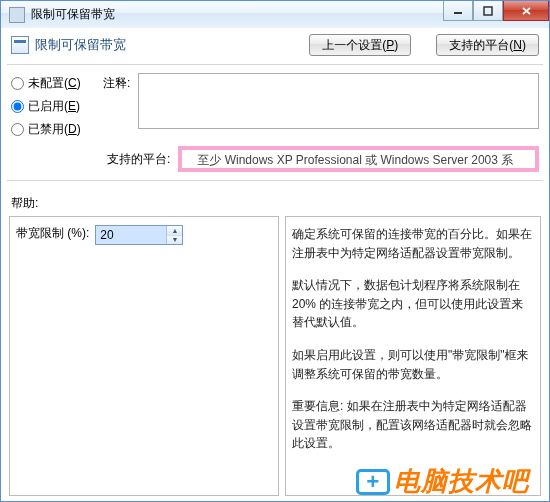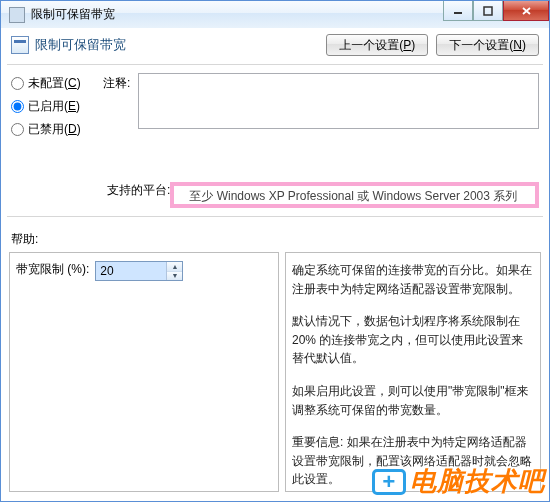--- a/index.html
+++ b/index.html
@@ -76,21 +76,21 @@
   }
   .header-icon::before{
     content:"";
     position:absolute;top:3px;left:2px;right:2px;height:3px;
     background:#4a77b5;
   }
   .header-title { color:#1a4b7a; font-size:13px; }
   .nav-buttons {
     margin-left:auto;
     display:flex;
-    gap:8px;
+    gap:25px;
   }
   button.win {
     height:22px;
     padding: 0 12px;
     background: linear-gradient(to bottom,#fdfdfd,#ececec 45%,#e0e0e0 46%,#f2f2f2);
     border:1px solid #8b8b8b;
     border-radius:3px;
     font-family:inherit;
     font-size:12px;
     cursor:default;
@@ -126,23 +126,23 @@
     flex:1;
     height:56px;
     resize:none;
     border:1px solid #abadb3;
     font-family:inherit;font-size:12px;
     padding:2px 4px;
     overflow-y:scroll;
   }
   .platform-row{
     display:flex;
-    align-items:flex-start;
+    align-items:center;
+    gap:8px;
     padding: 4px 4px 0 100px;
-    margin-top: 36px;
   }
   .platform-box{
     flex:1;
     height:26px;
     border:4px solid #f9a8d4;
     padding:2px 15px;
     overflow-y:scroll;
     background:#fff;
     color:#444;
   }
@@ -151,21 +151,21 @@
     padding:6px 4px 4px 4px;
   }
   .section-labels .left{width:244px;}
   .panels{
     display:flex;
     gap:6px;
     padding:0 2px;
   }
   .panel{
     border:1px solid #bdbdbd;
-    height:240px;
+    height:280px;
     padding:8px 6px;
     overflow:hidden;
   }
   .panel.left{
     width:270px;
     display:flex;
     gap:6px;
     align-items:flex-start;
   }
   .panel.left .lbl{white-space:nowrap;}
@@ -199,21 +199,21 @@
   .panel.right{
     flex:1;
     overflow-y:scroll;
     line-height:1.55;
     color:#222;
   }
   .panel.right p{margin:0 0 14px 0;}
   
   .watermark{
     position:absolute;
-    right:4px;bottom:2px;
+    right:20px;bottom:2px;
     font-size:26px;
     font-weight:bold;
     font-style:italic;
     color:#ff7a00;
     pointer-events:none;
     letter-spacing:1px;
     text-shadow:0 0 2px #fff;
     display:flex;align-items:center;
   }
   .watermark .wicon{
@@ -259,21 +259,21 @@
 <div class="body-inner">
 
   <div class="header-row">
     <span class="header-icon"></span>
     <span class="header-title">限制可保留带宽</span>
     <div class="nav-buttons">
       <button class="win">
         <span>上一个设置(</span><u class="ak">P</u><span>)</span>
       </button>
       <button class="win">
-        <span>下一个设置(</span><u class="ak">N</u><span>)</span>
+        <span>支持的平台(</span><u class="ak">N</u><span>)</span>
       </button>
     </div>
   </div>
   <hr class="sep">
 
   <div class="config-row">
     <div class="radios">
       <label>
         <input type="radio" name="state" style="">
         <span><span>未配置(</span><u class="ak">C</u><span>)</span></span>

